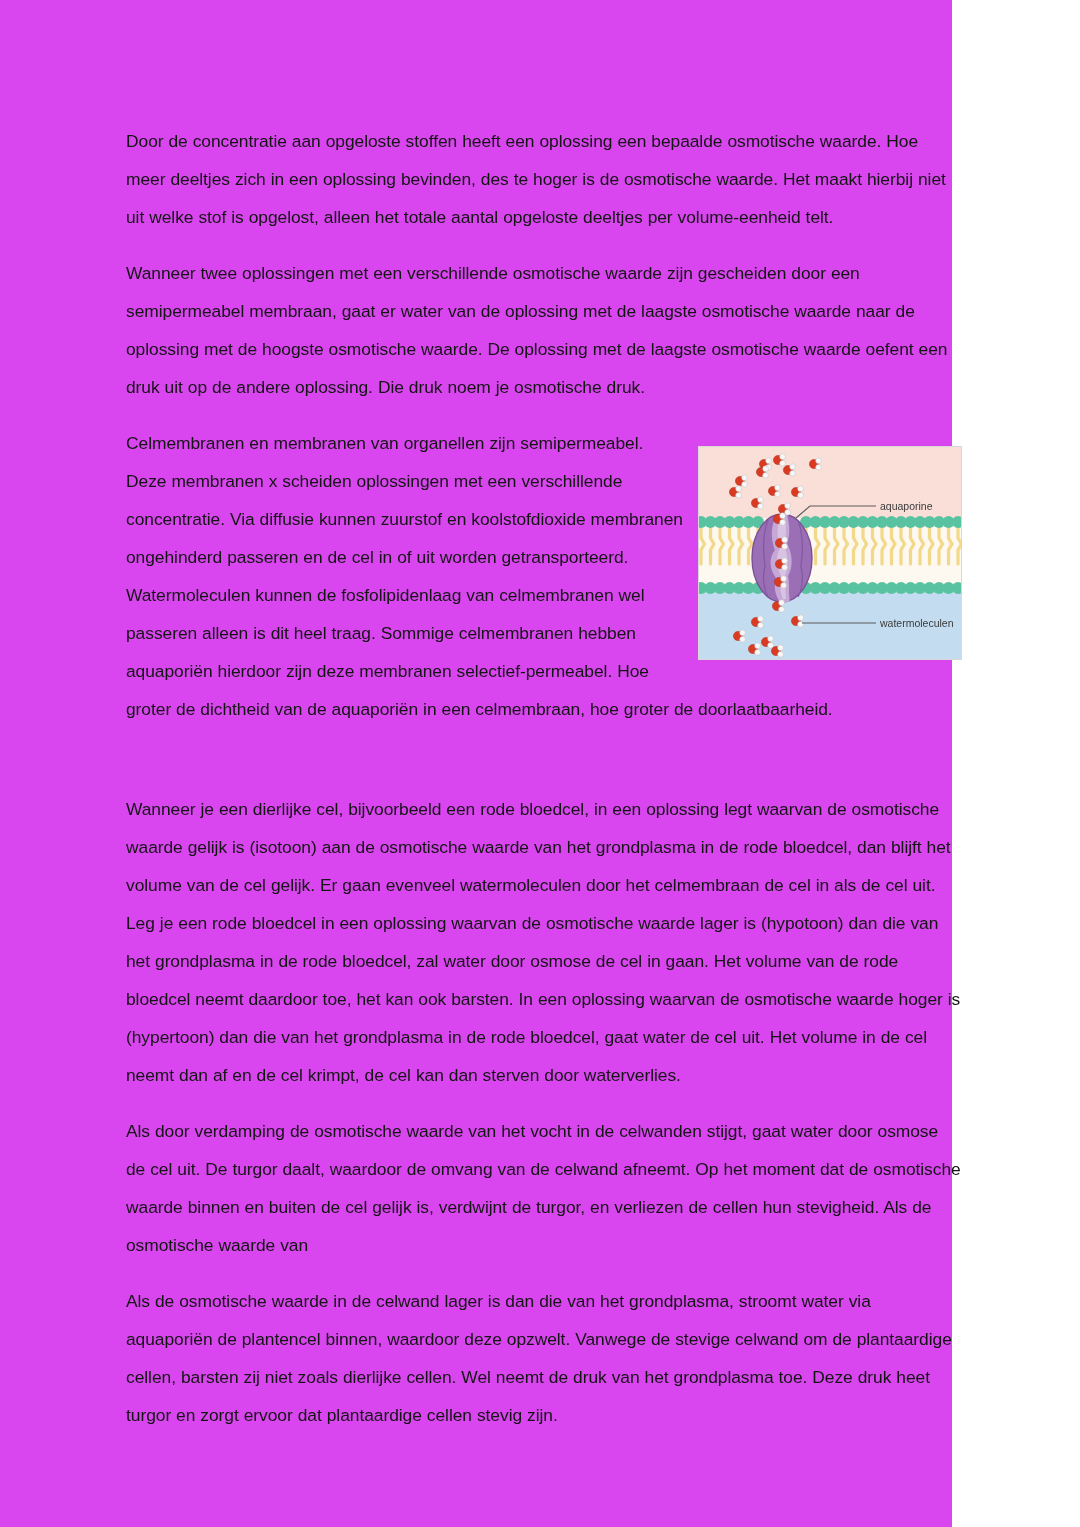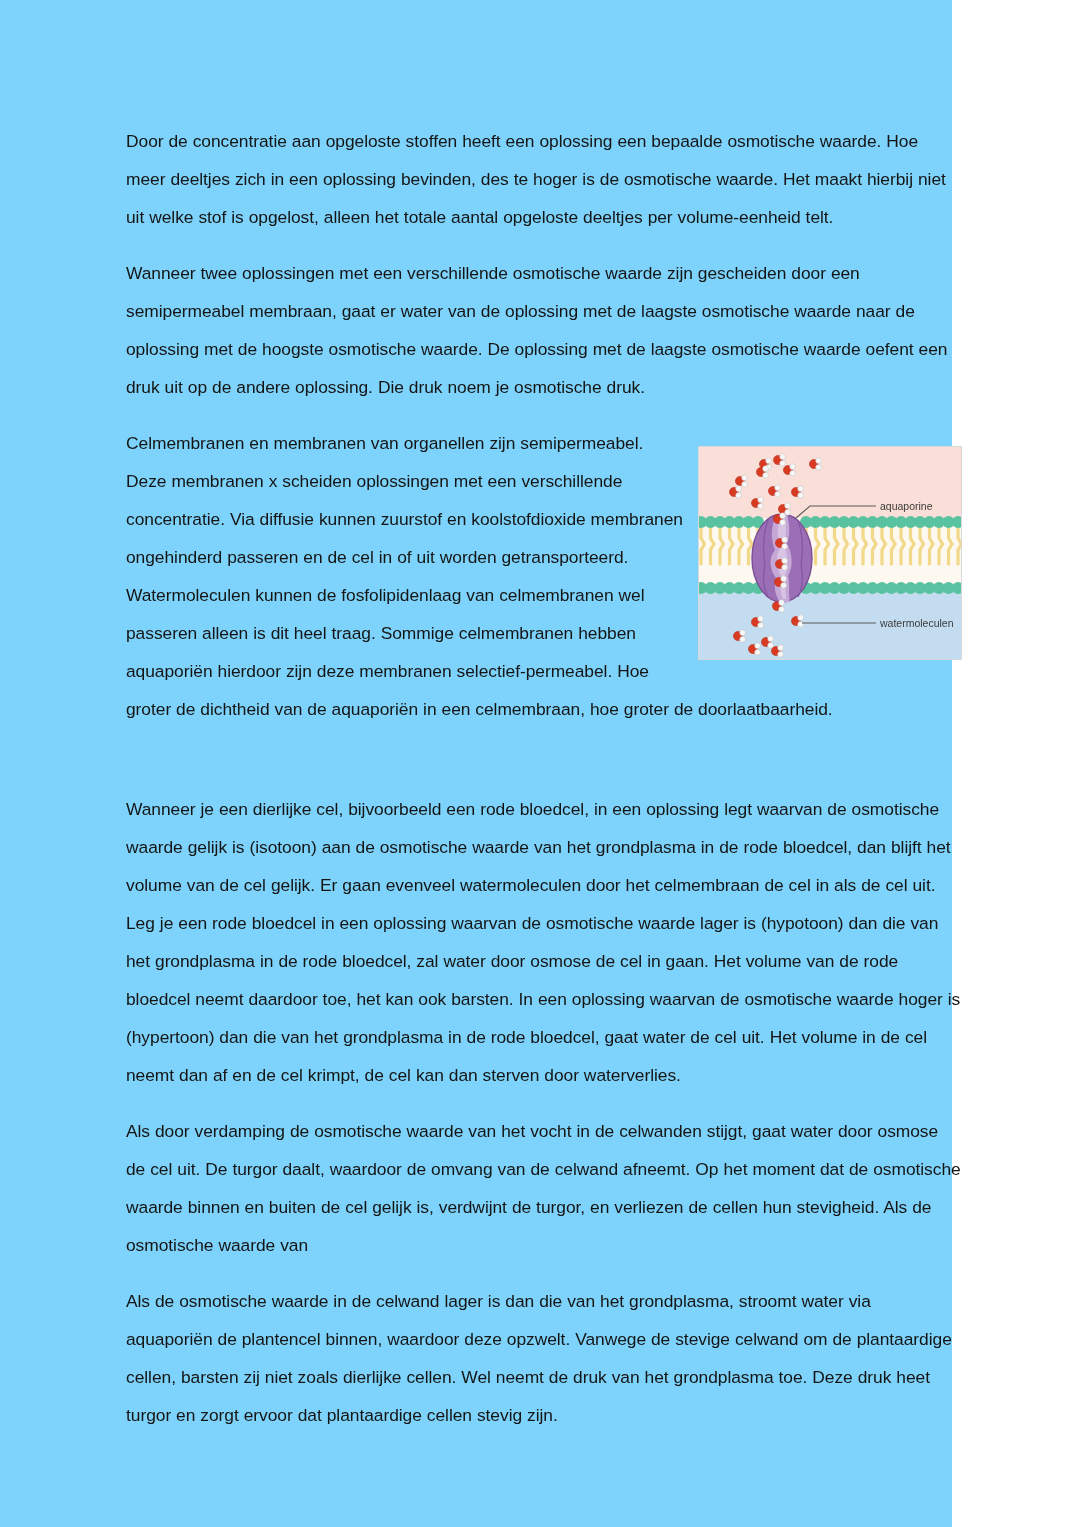--- a/index.html
+++ b/index.html
@@ -11,21 +11,21 @@
     width: 1080px;
     height: 1527px;
     font-family: "Liberation Sans", sans-serif;
     color: #1a1a1a;
     overflow: hidden;
   }
   .page {
     position: relative;
     width: 952px;
     height: 1527px;
-    background: #7dd3fc;
+    background: #d946ef;
     box-sizing: border-box;
   }
   .content {
     position: absolute;
     left: 126px;
     top: 122px;
     width: 836px;
   }
   p.para {
     margin: 0 0 18px 0;

